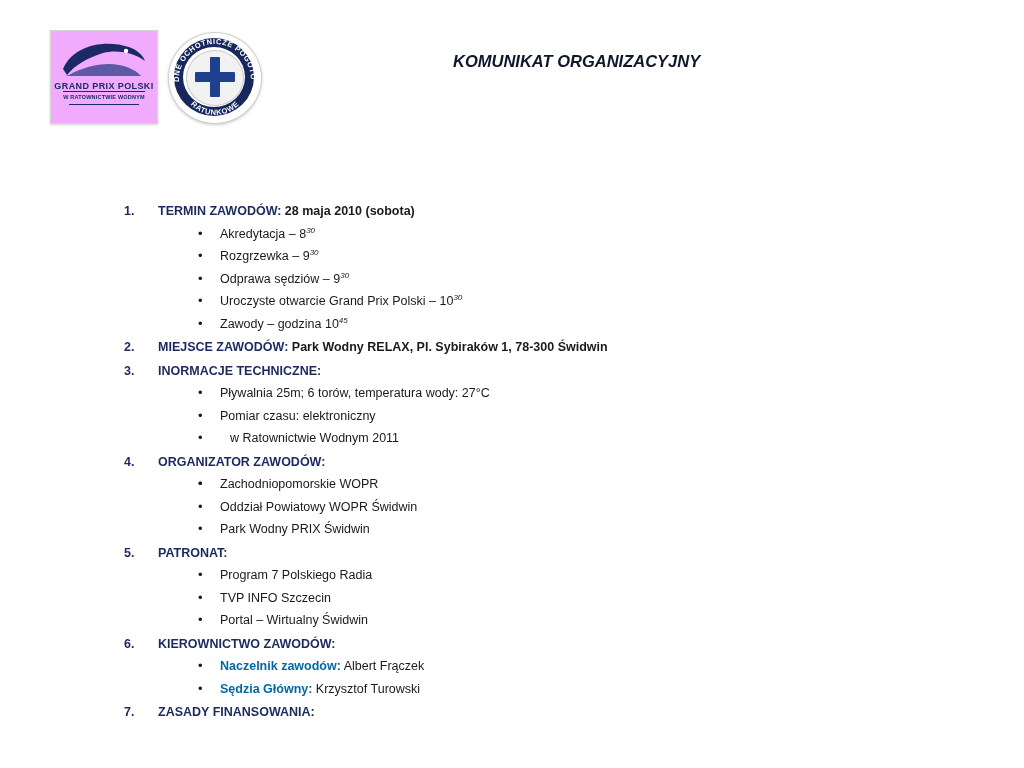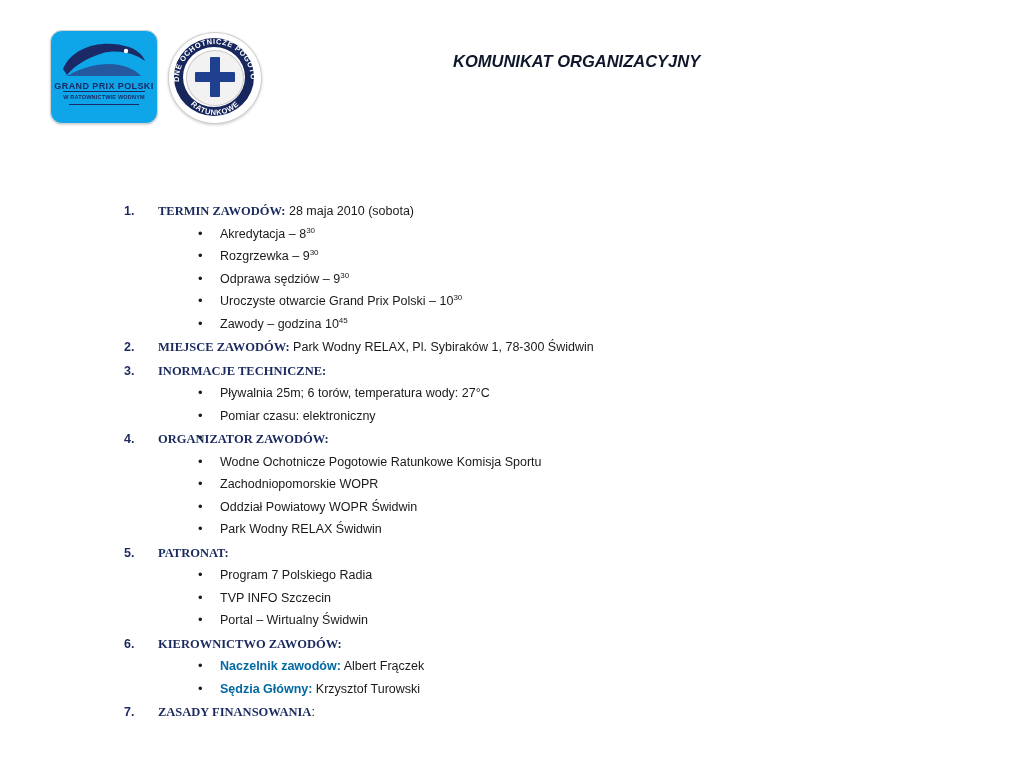--- a/index.html
+++ b/index.html
@@ -38,22 +38,22 @@
   .logo-box.second {
     width: 96px;
     height: 96px;
   }
   .gp-badge {
     position: absolute;
     left: 2px;
     top: 4px;
     width: 106px;
     height: 92px;
-    border-radius: 12px;
-    background: #0ea5e9;
+    border-radius: 0;
+    background: #f0abfc;
     border: 1px solid #d4d4d4;
     box-shadow: 0 1px 2px rgba(0,0,0,0.18);
     overflow: hidden;
   }
   .gp-swoosh {
     position: absolute;
     left: 8px;
     top: 8px;
     width: 90px;
     height: 44px;
@@ -210,24 +210,23 @@
     left: 0;
     top: 0;
     width: 22px;
     font-weight: bold;
     color: #1b2a5e;
     font-size: 12.5px;
   }
   .item-head {
     font-weight: bold;
     color: #1b2a5e;
-    font-family: Liberation Serif, serif;
   }
   .item-value {
-    font-weight: normal;
+    font-weight: bold;
     color: #1a1a1a;
   }
   ul.bullets {
     margin: 0;
     padding: 0;
     list-style: none;
   }
   ul.bullets > li {
     position: relative;
     padding-left: 62px;
@@ -245,20 +244,21 @@
     color: #1a1a1a;
   }
   .bold-dark {
     font-weight: bold;
     color: #0369a1;
   }
   sup {
     font-size: 8px;
     vertical-align: super;
     line-height: 0;
+    font-style: italic;
   }
   .justify-par {
     text-align: justify;
     padding-right: 8px;
   }
   .justify-par .cont {
     display: block;
     padding-left: 10px;
   }
 </style>
@@ -310,27 +310,27 @@
             <li><span class="bullet">•</span><span>Akredytacja  –  8</span><sup>30</sup></li>
             <li><span class="bullet">•</span><span>Rozgrzewka – 9</span><sup>30</sup></li>
             <li><span class="bullet">•</span><span>Odprawa sędziów – 9</span><sup>30</sup></li>
             <li><span class="bullet">•</span><span>Uroczyste otwarcie Grand Prix Polski – 10</span><sup>30</sup></li>
             <li><span class="bullet">•</span><span>Zawody  –  godzina 10</span><sup>45</sup></li>
           </ul></li>
         <li class="num-item"><span class="num">2.</span><span class="item-head">MIEJSCE ZAWODÓW:</span><span class="item-value">  Park Wodny RELAX, Pl. Sybiraków 1, 78-300 Świdwin</span></li>
         <li class="num-item"><span class="num">3.</span><span class="item-head">INORMACJE TECHNICZNE:</span><ul class="bullets">
             <li><span class="bullet">•</span><span>Pływalnia 25m; 6 torów, temperatura wody: 27°C</span></li>
             <li><span class="bullet">•</span><span>Pomiar czasu: elektroniczny</span></li>
-            <li class="justify-par"><span class="bullet">•</span></li>
+            <li class="justify-par"><span class="bullet">•</span><span class="cont">w Ratownictwie Wodnym 2011</span></li>
           </ul></li>
         <li class="num-item"><span class="num">4.</span><span class="item-head">ORGANIZATOR ZAWODÓW:</span><ul class="bullets">
-            <li><span class="bullet">•</span><span>Wodne Ochotnicze Pogotowie Ratunkowe Komisja Sportu</span></li>
+            <li><span class="bullet">•</span></li>
             <li><span class="bullet">•</span><span>Zachodniopomorskie WOPR</span></li>
             <li><span class="bullet">•</span><span>Oddział Powiatowy WOPR Świdwin</span></li>
-            <li><span class="bullet">•</span><span>Park Wodny RELAX Świdwin</span></li>
+            <li><span class="bullet">•</span><span>Park Wodny PRIX Świdwin</span></li>
           </ul></li>
         <li class="num-item"><span class="num">5.</span><span class="item-head">PATRONAT:</span><ul class="bullets">
             <li><span class="bullet">•</span><span>Program 7 Polskiego Radia</span></li>
             <li><span class="bullet">•</span><span>TVP INFO Szczecin</span></li>
             <li><span class="bullet">•</span><span>Portal – Wirtualny Świdwin</span></li>
           </ul></li>
         <li class="num-item"><span class="num">6.</span><span class="item-head">KIEROWNICTWO ZAWODÓW:</span><ul class="bullets">
             <li><span class="bullet">•</span><span class="bold-dark">Naczelnik zawodów:</span><span>  Albert Frączek</span></li>
             <li><span class="bullet">•</span><span class="bold-dark">Sędzia Główny:</span><span> Krzysztof Turowski</span></li>
           </ul></li>

